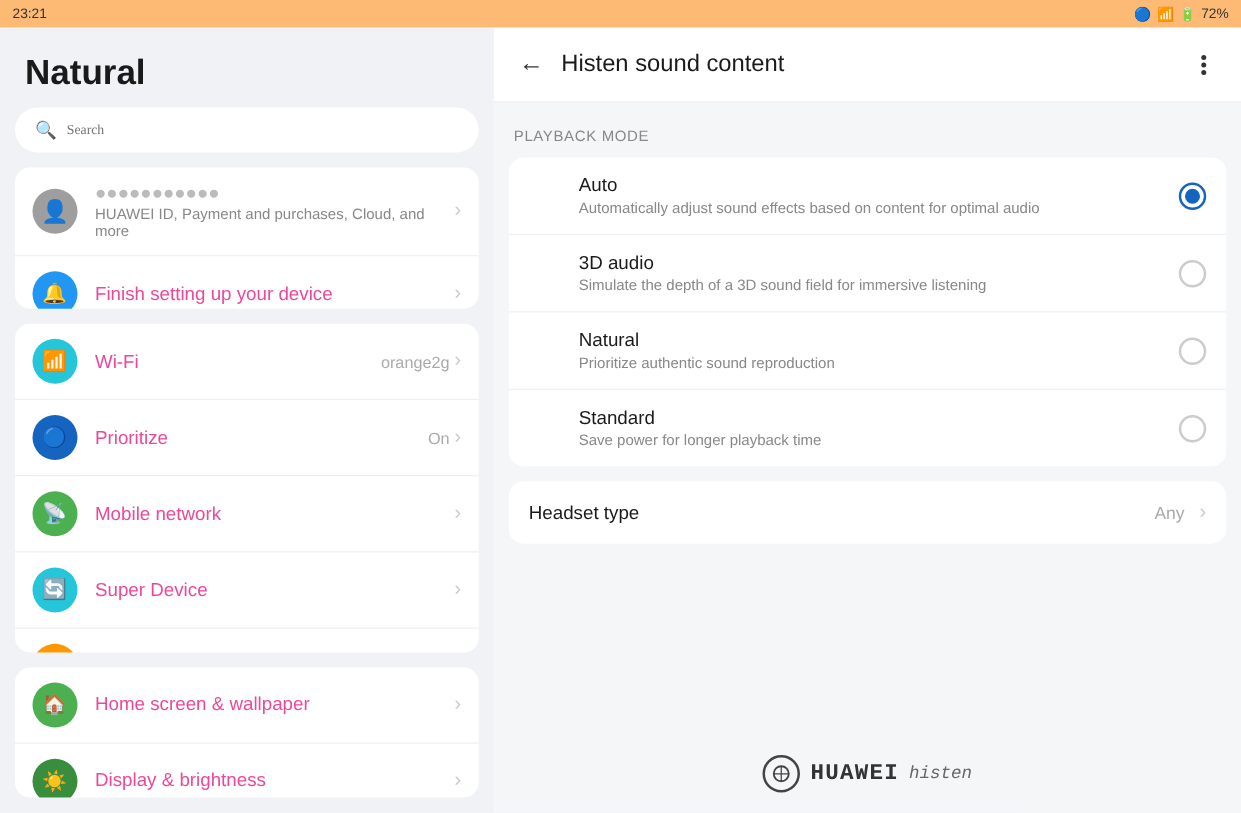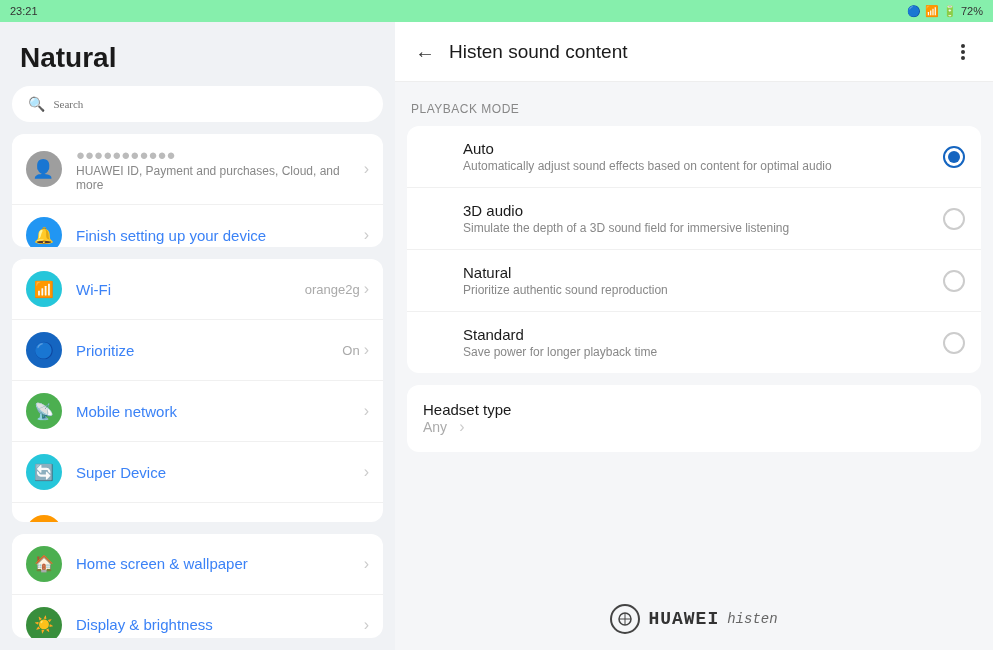--- a/index.html
+++ b/index.html
@@ -8,21 +8,21 @@
       background: #f0f2f5;
       width: 993px;
       height: 650px;
       overflow: hidden;
       display: flex;
       flex-direction: column;
     }
 
     
     .status-bar {
-      background: #86efac;
+      background: #fdba74;
       height: 22px;
       display: flex;
       align-items: center;
       justify-content: space-between;
       padding: 0 10px;
       font-size: 11px;
       color: #333;
       flex-shrink: 0;
     }
     .status-bar-left { font-weight: 500; }
@@ -101,21 +101,21 @@
       flex-shrink: 0;
       font-size: 18px;
     }
 
     .icon-gray { background: #9e9e9e; }
     .icon-blue { background: #2196f3; }
 
     .item-content { flex: 1; }
     .item-title {
       font-size: 15px;
-      color: #3b82f6;
+      color: #ec4899;
       font-weight: 400;
     }
     .item-subtitle {
       font-size: 12px;
       color: #888;
       margin-top: 1px;
     }
     .item-right {
       display: flex;
       align-items: center;
@@ -243,24 +243,23 @@
 
     .headset-card {
       background: white;
       border-radius: 12px;
       margin-bottom: 12px;
       overflow: hidden;
     }
 
     .headset-row {
       display: flex;
-      align-items: flex-start;
+      align-items: flex-end;
       padding: 16px 16px;
       cursor: pointer;
-      flex-direction: column;
     }
     .headset-label {
       flex: 1;
       font-size: 15px;
       color: #1a1a1a;
     }
     .headset-right {
       display: flex;
       align-items: center;
       gap: 12px;

